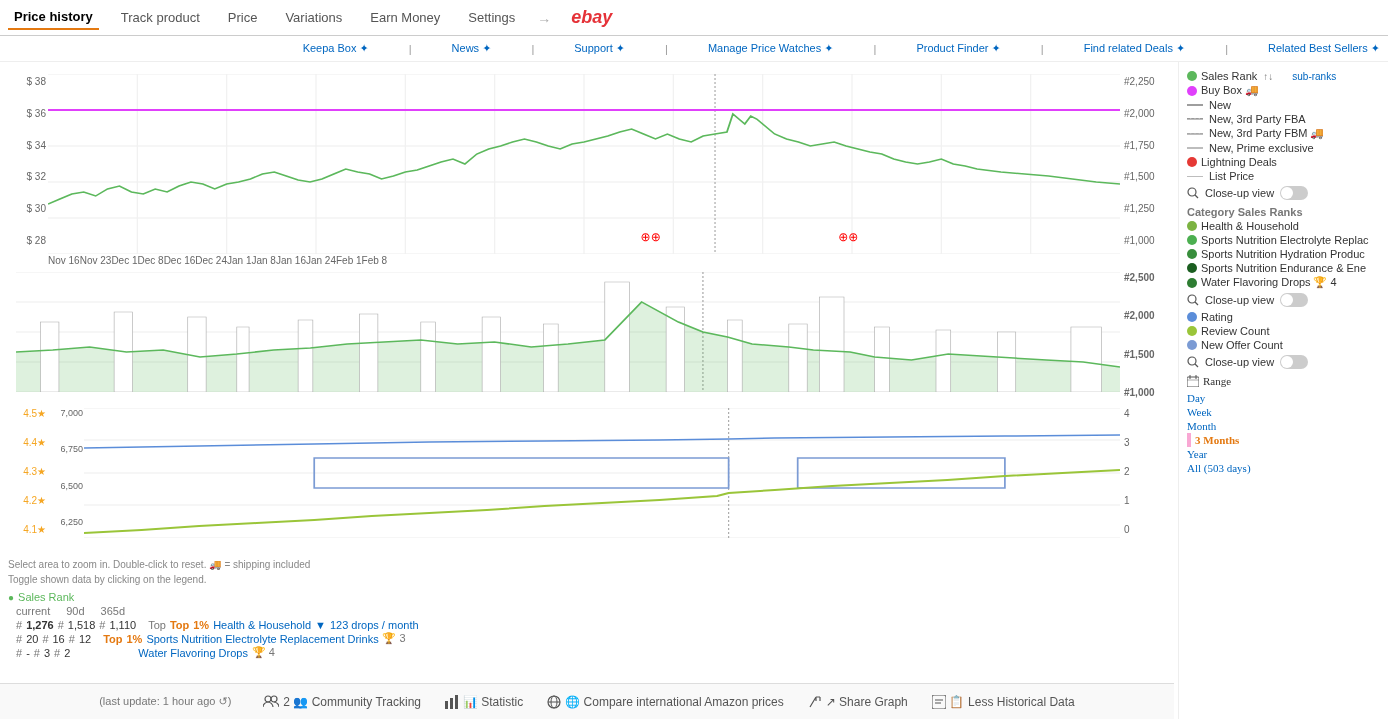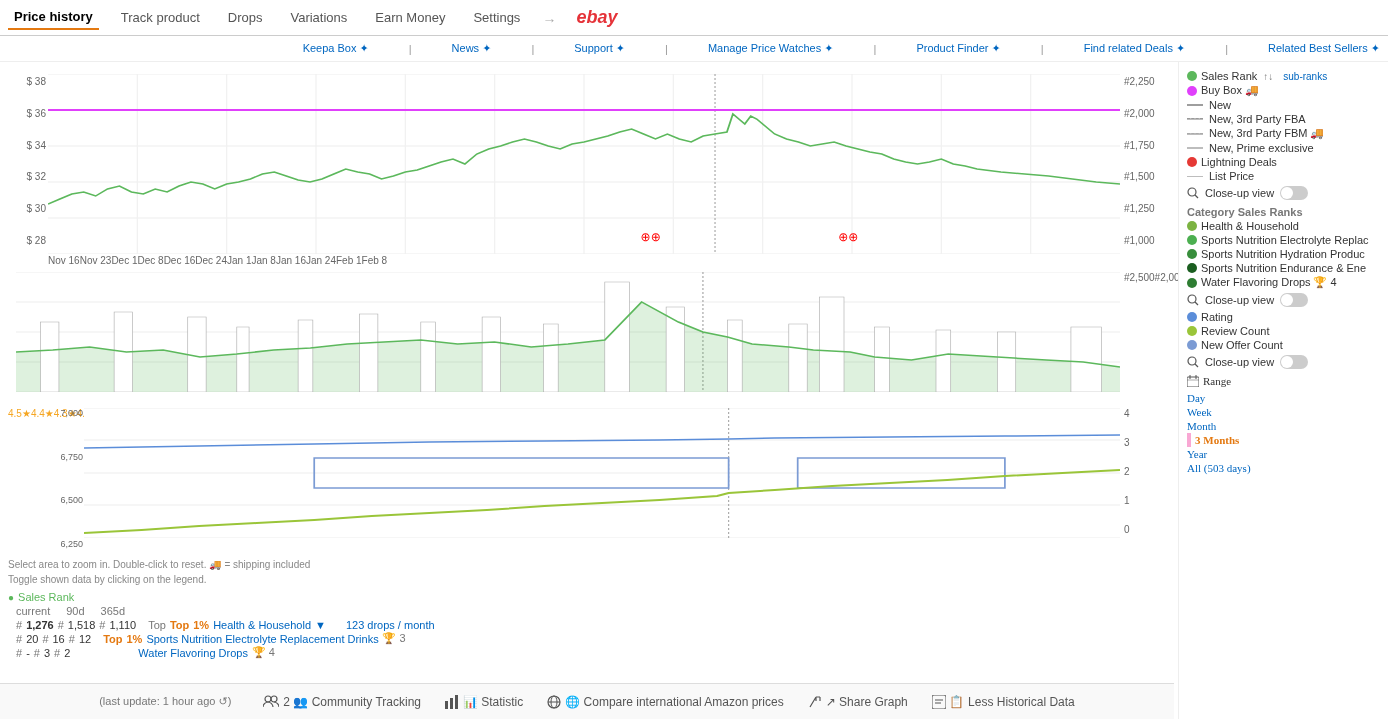--- a/index.html
+++ b/index.html
@@ -53,21 +53,21 @@
 
     
     .chart-note { font-size: 10px; color: #888; padding: 2px 8px; }
   </style>
 </head>
 <body>
 
 <div class="top-nav">
   <a class="nav-tab active">Price history</a>
   <a class="nav-tab">Track product</a>
-  <a class="nav-tab">Drops</a>
+  <a class="nav-tab">Price</a>
   <a class="nav-tab">Variations</a>
   <a class="nav-tab">Earn Money</a>
   <a class="nav-tab">Settings</a>
   <span class="nav-arrow">→</span>
   <span class="nav-ebay" style="font-style:italic;">ebay</span>
 </div>
 
 <div class="keepa-nav">
   <span>Keepa Box ✦</span>
   <span class="sep">|</span>
@@ -202,39 +202,39 @@
         <rect x="630" y="52" width="15" height="68" fill="white" stroke="#aaa" stroke-width="0.5"></rect>
         <rect x="655" y="25" width="20" height="95" fill="white" stroke="#aaa" stroke-width="0.5"></rect>
         <rect x="700" y="55" width="12" height="65" fill="white" stroke="#aaa" stroke-width="0.5"></rect>
         <rect x="750" y="58" width="12" height="62" fill="white" stroke="#aaa" stroke-width="0.5"></rect>
         <rect x="800" y="60" width="15" height="60" fill="white" stroke="#aaa" stroke-width="0.5"></rect>
         <rect x="860" y="55" width="25" height="65" fill="white" stroke="#aaa" stroke-width="0.5"></rect>
 
         <polyline points="0,80 30,78 60,75 90,80 120,78 150,85 180,82 210,78 240,76 270,72 300,70 330,68 360,72 390,70 420,75 450,72 480,68 510,30 540,50 560,60 580,65 600,72 630,75 650,78 680,80 700,85 730,88 760,82 800,85 840,88 870,90 900,95" fill="none" stroke="#5cb85c" stroke-width="1.5"></polyline>
       </svg>
 
-      <div style="position:absolute; right:0; top:4px; bottom:0; width:48px; display:flex; flex-direction:row; justify-content:space-between; font-size:10px; color:#666; padding-left:2px;">
+      <div style="position:absolute; right:0; top:4px; bottom:0; width:48px; display:flex; flex-direction:column; justify-content:space-between; font-size:10px; color:#666; padding-left:2px;font-weight:bold;">
         <span>#2,500</span>
         <span>#2,000</span>
         <span>#1,500</span>
         <span>#1,000</span>
       </div>
     </div>
 
     <div class="chart-container" style="height:155px; position:relative; margin: 2px 8px;">
 
-      <div style="position:absolute; left:0; top:8px; bottom:20px; width:38px; display:flex; flex-direction:row; justify-content:space-between; font-size:10px; color:#f5a623; text-align:right;">
+      <div style="position:absolute; left:0; top:8px; bottom:20px; width:38px; display:flex; flex-direction:column; justify-content:space-between; font-size:10px; color:#f5a623; text-align:right;">
         <span style="color:#f5a623;">4.5★</span>
         <span style="color:#f5a623;">4.4★</span>
         <span style="color:#f5a623;">4.3★</span>
         <span style="color:#f5a623;">4.2★</span>
         <span style="color:#f5a623;">4.1★</span>
       </div>
 
-      <div style="position:absolute; left:40px; top:8px; bottom:6px; width:35px; display:flex; flex-direction:column; justify-content:space-between; font-size:9px; color:#666; text-align:right;">
+      <div style="position:absolute; left:40px; top:8px; bottom:28px; width:35px; display:flex; flex-direction:column; justify-content:space-between; font-size:9px; color:#666; text-align:right;">
         <span>7,000</span>
         <span>6,750</span>
         <span>6,500</span>
         <span>6,250</span>
       </div>
       <svg style="position:absolute; left:76px; right:50px; top:8px; width:calc(100% - 126px); height:130px;" viewBox="0 0 900 130" preserveAspectRatio="none">
         <rect width="900" height="130" fill="#fff"></rect>
 
         <line x1="0" y1="0" x2="900" y2="0" stroke="#eee"></line>
         <line x1="0" y1="32" x2="900" y2="32" stroke="#eee"></line>
@@ -280,21 +280,21 @@
         <span style="font-weight:bold;">1,276</span>
         <span style="color:#777;">  #</span>
         <span>1,518</span>
         <span style="color:#777;">  #</span>
         <span>1,110</span>
         <span style="color:#777; margin-left:8px;">Top</span>
         <span style="color:#e47911; font-weight:bold;">Top</span>
         <span style="color:#e47911; font-weight:bold;">1%</span>
         <span style="color:#0066c0; cursor:pointer;">Health &amp; Household</span>
         <span style="color:#0066c0;">▼</span>
-        <span style="color:#0066c0;margin-left:16px;">123 drops / month</span>
+        <span style="color:#0066c0;">123 drops / month</span>
       </div>
 
       <div style="display:flex; align-items:center; gap:4px; font-size:11px; margin:1px 0; padding-left:8px;">
         <span style="color:#777;">#</span>
         <span>20</span>
         <span style="color:#777;">  #</span>
         <span>16</span>
         <span style="color:#777;">  #</span>
         <span>12</span>
         <span style="color:#e47911; font-weight:bold; margin-left:8px;">Top</span>
@@ -360,21 +360,21 @@
     </div>
 
   </div>
 
   <div class="legend-sidebar">
 
     <div class="legend-item">
       <div class="legend-dot" style="background:#5cb85c;"></div>
       <span class="legend-text">Sales Rank</span>
       <span style="font-size:10px; color:#777; margin-left:2px;">↑↓</span>
-      <span style="color:#0066c0; font-size:10px; cursor:pointer; margin-left:6px;">sub-ranks</span>
+      <span style="color:#0066c0; font-size:10px; cursor:pointer; margin-left:15px;">sub-ranks</span>
     </div>
 
     <div class="legend-item">
       <div class="legend-dot" style="background:#e040fb;"></div>
       <span class="legend-text">Buy Box 🚚</span>
     </div>
 
     <div class="legend-item">
       <div style="width:16px; height:2px; background:#9e9e9e; margin-right:2px;"></div>
       <span class="legend-text">New</span>

